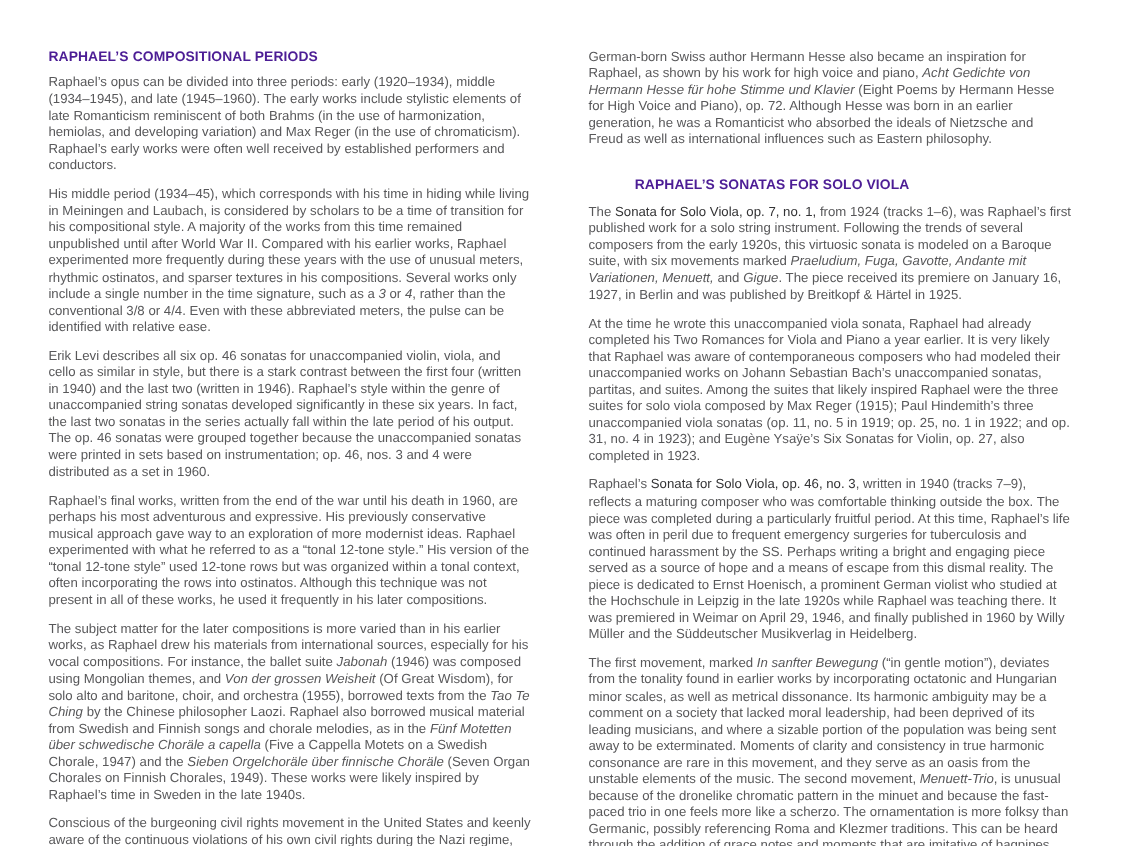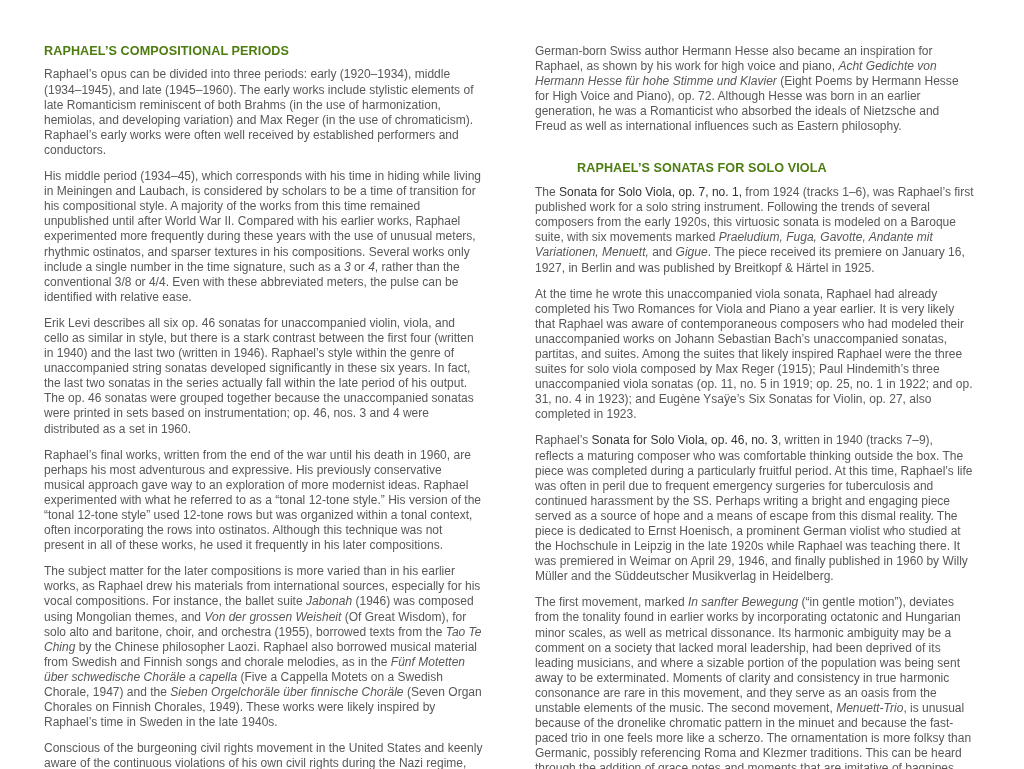--- a/index.html
+++ b/index.html
@@ -26,21 +26,21 @@
     gap: 52px;
     align-items: flex-start;
   }
   .col {
     width: 439px;
     flex: 0 0 439px;
   }
   h2.section-heading {
     font-size: 12.6px;
     font-weight: bold;
-    color: #4d7c0f;
+    color: #4c1d95;
     letter-spacing: 0.1px;
     margin: 0 0 9px 0;
     line-height: 1.15;
     text-transform: uppercase;
     font-stretch: condensed;
   }
   .col.right h2.section-heading {
     margin-top: 26px;
     margin-bottom: 10px;
     padding-left: 42px;

